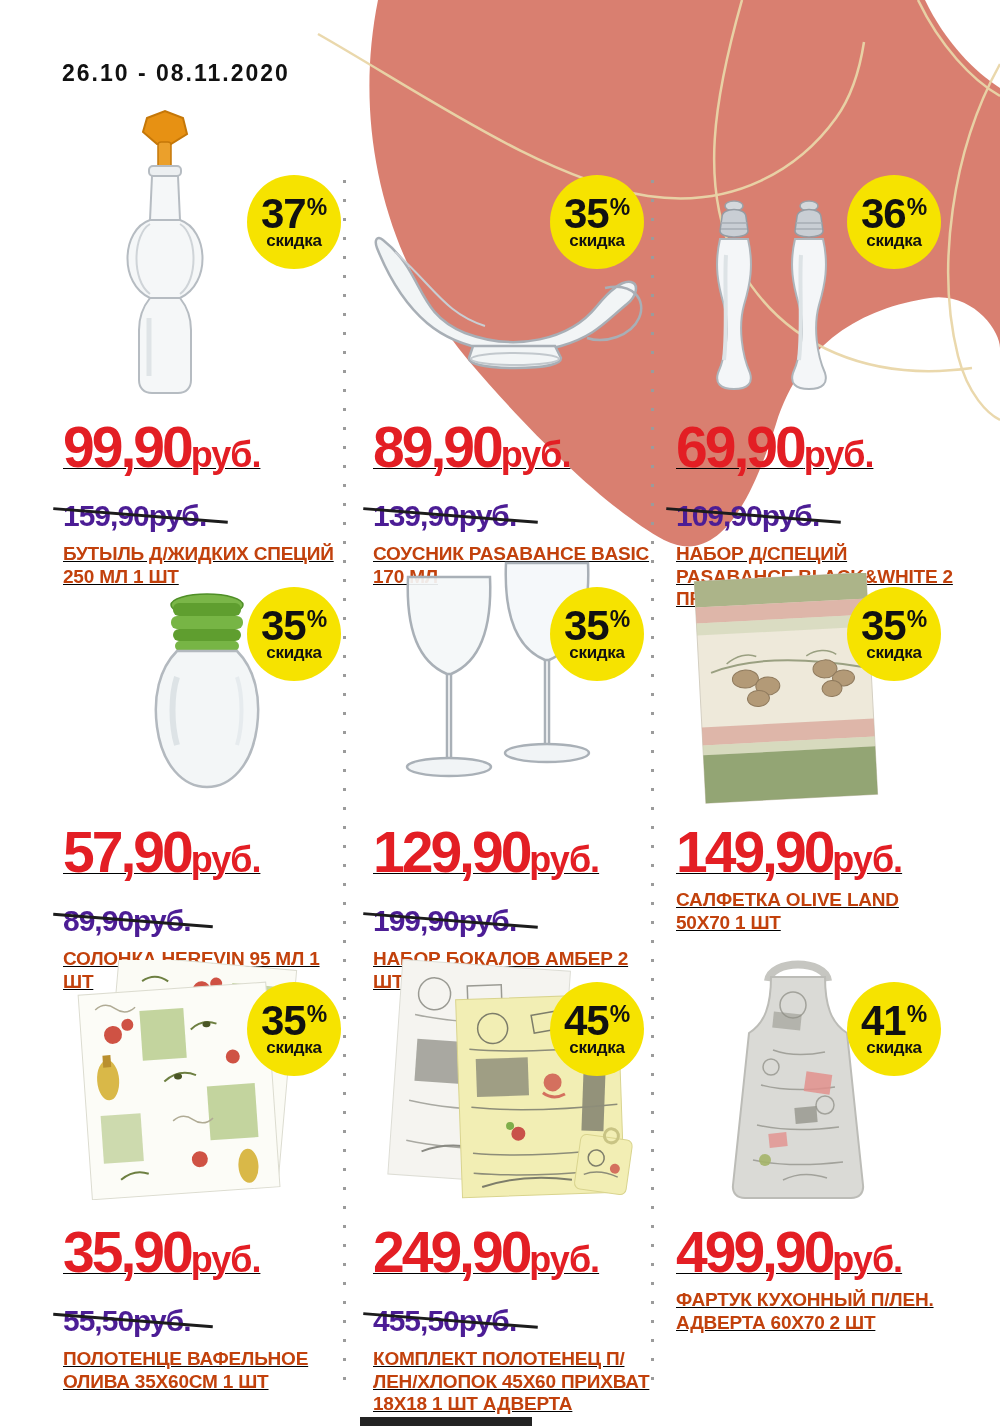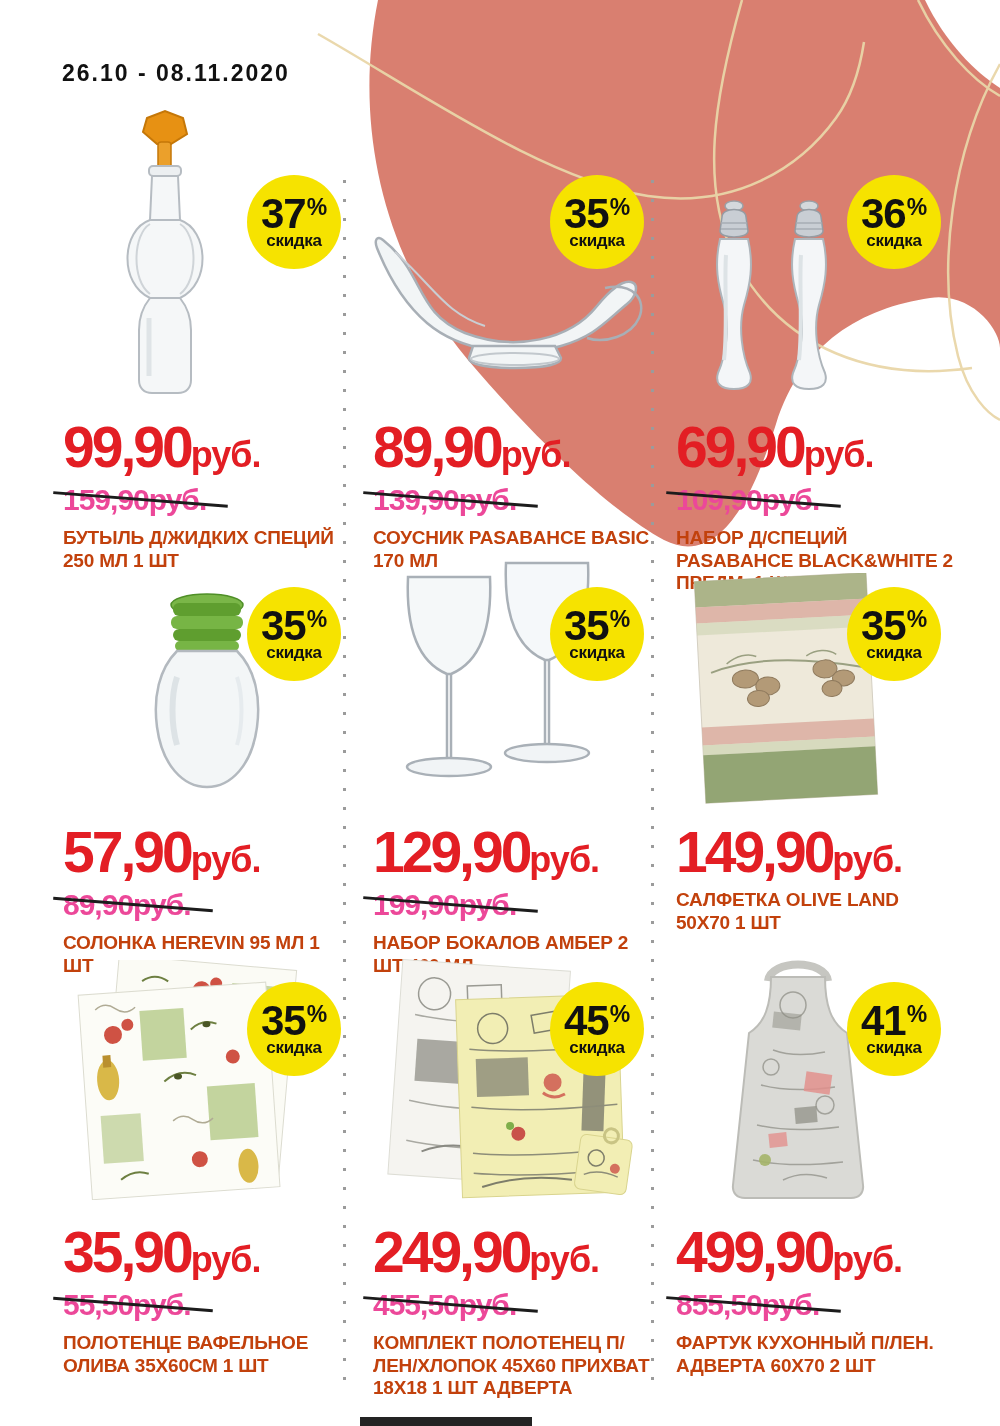--- a/index.html
+++ b/index.html
@@ -15,21 +15,21 @@
           letter-spacing:2px; color:#111; }
 
   
   .vsep { position:absolute; top:180px; height:1200px; width:3px;
           background:repeating-linear-gradient(to bottom,#9b9b9b 0 3px,transparent 3px 19px); }
   .vsep.s1 { left:343px; }
   .vsep.s2 { left:651px; }
 
   
   .grid { position:absolute; left:55px; top:100px; width:900px; display:grid;
-          grid-template-columns:300px 303px 297px; grid-template-rows:455px 395px 476px; }
+          grid-template-columns:300px 303px 297px; grid-template-rows:455px 395px 476px;text-decoration:underline; }
   .card { position:relative; }
   .photo { position:relative; }
   .r1 .photo { height:302px; }
   .r2 .photo { height:252px; }
   .r3 .photo { height:257px; }
   .info.c1 { padding-left:8px; }
   .info.c2, .info.c3 { padding-left:18px; }
 
   .photo-img { position:absolute; }
 
@@ -43,21 +43,21 @@
   .pct { font-size:42px; font-weight:700; letter-spacing:-1px; }
   .pct-sign { font-size:23px; font-weight:700; position:relative; top:-13px; margin-left:1px; }
   .badge-word { font-size:17px; font-weight:700; margin-top:-4px; letter-spacing:-0.3px; }
 
   
   .price-line { color:#e31e24; line-height:0.95; margin-top:18px; white-space:nowrap; }
   .price { font-size:57px; font-weight:700; letter-spacing:-3px; }
   .cur { font-size:36px; font-weight:700; letter-spacing:-1px; }
   .old-wrap { margin-top:9px; }
   .old-price { position:relative; display:inline-block; font-size:30px; font-weight:700;
-               color:#ec4899; letter-spacing:-1px; }
+               color:#4c1d95; letter-spacing:-1px;margin-top:16px; }
   .old-price::after { content:""; position:absolute; left:-10px; right:-22px; top:44%;
                       border-top:3.5px solid #1c1c1c; transform:rotate(4.5deg); }
   .pname { margin-top:10px; font-size:19px; font-weight:700; line-height:1.18; color:#c2410c;
            max-width:285px; letter-spacing:-0.2px; }
 
   
   .bottom-frag { position:absolute; left:360px; top:1417px; width:172px; height:9px; background:#232323; }
 </style>
 </head>
 <body>
@@ -362,21 +362,20 @@
           <rect x="82" y="152" width="22" height="16" fill="#8b8b82" opacity="0.7" transform="rotate(-5 93 160)"></rect>
           <rect x="60" y="58" width="28" height="16" fill="#8b8b82" opacity="0.5" transform="rotate(6 74 66)"></rect>
         </svg>
         <div class="badge">
           <div class="badge-top"><span class="pct">41</span><span class="pct-sign">%</span></div>
           <div class="badge-word">скидка</div>
         </div>
       </div>
       <div class="info c3">
         <div class="price-line"><span class="price">499,90</span><span class="cur">руб.</span></div>
-        <div class="old-wrap"><span class="old-price">855,50руб.</span></div>
         <div class="pname">ФАРТУК КУХОННЫЙ П/ЛЕН. АДВЕРТА 60X70 2 ШТ</div>
       </div>
     </div>
 
   </div>
 
   <div class="bottom-frag"></div>
 </div>
 
 </body></html>

